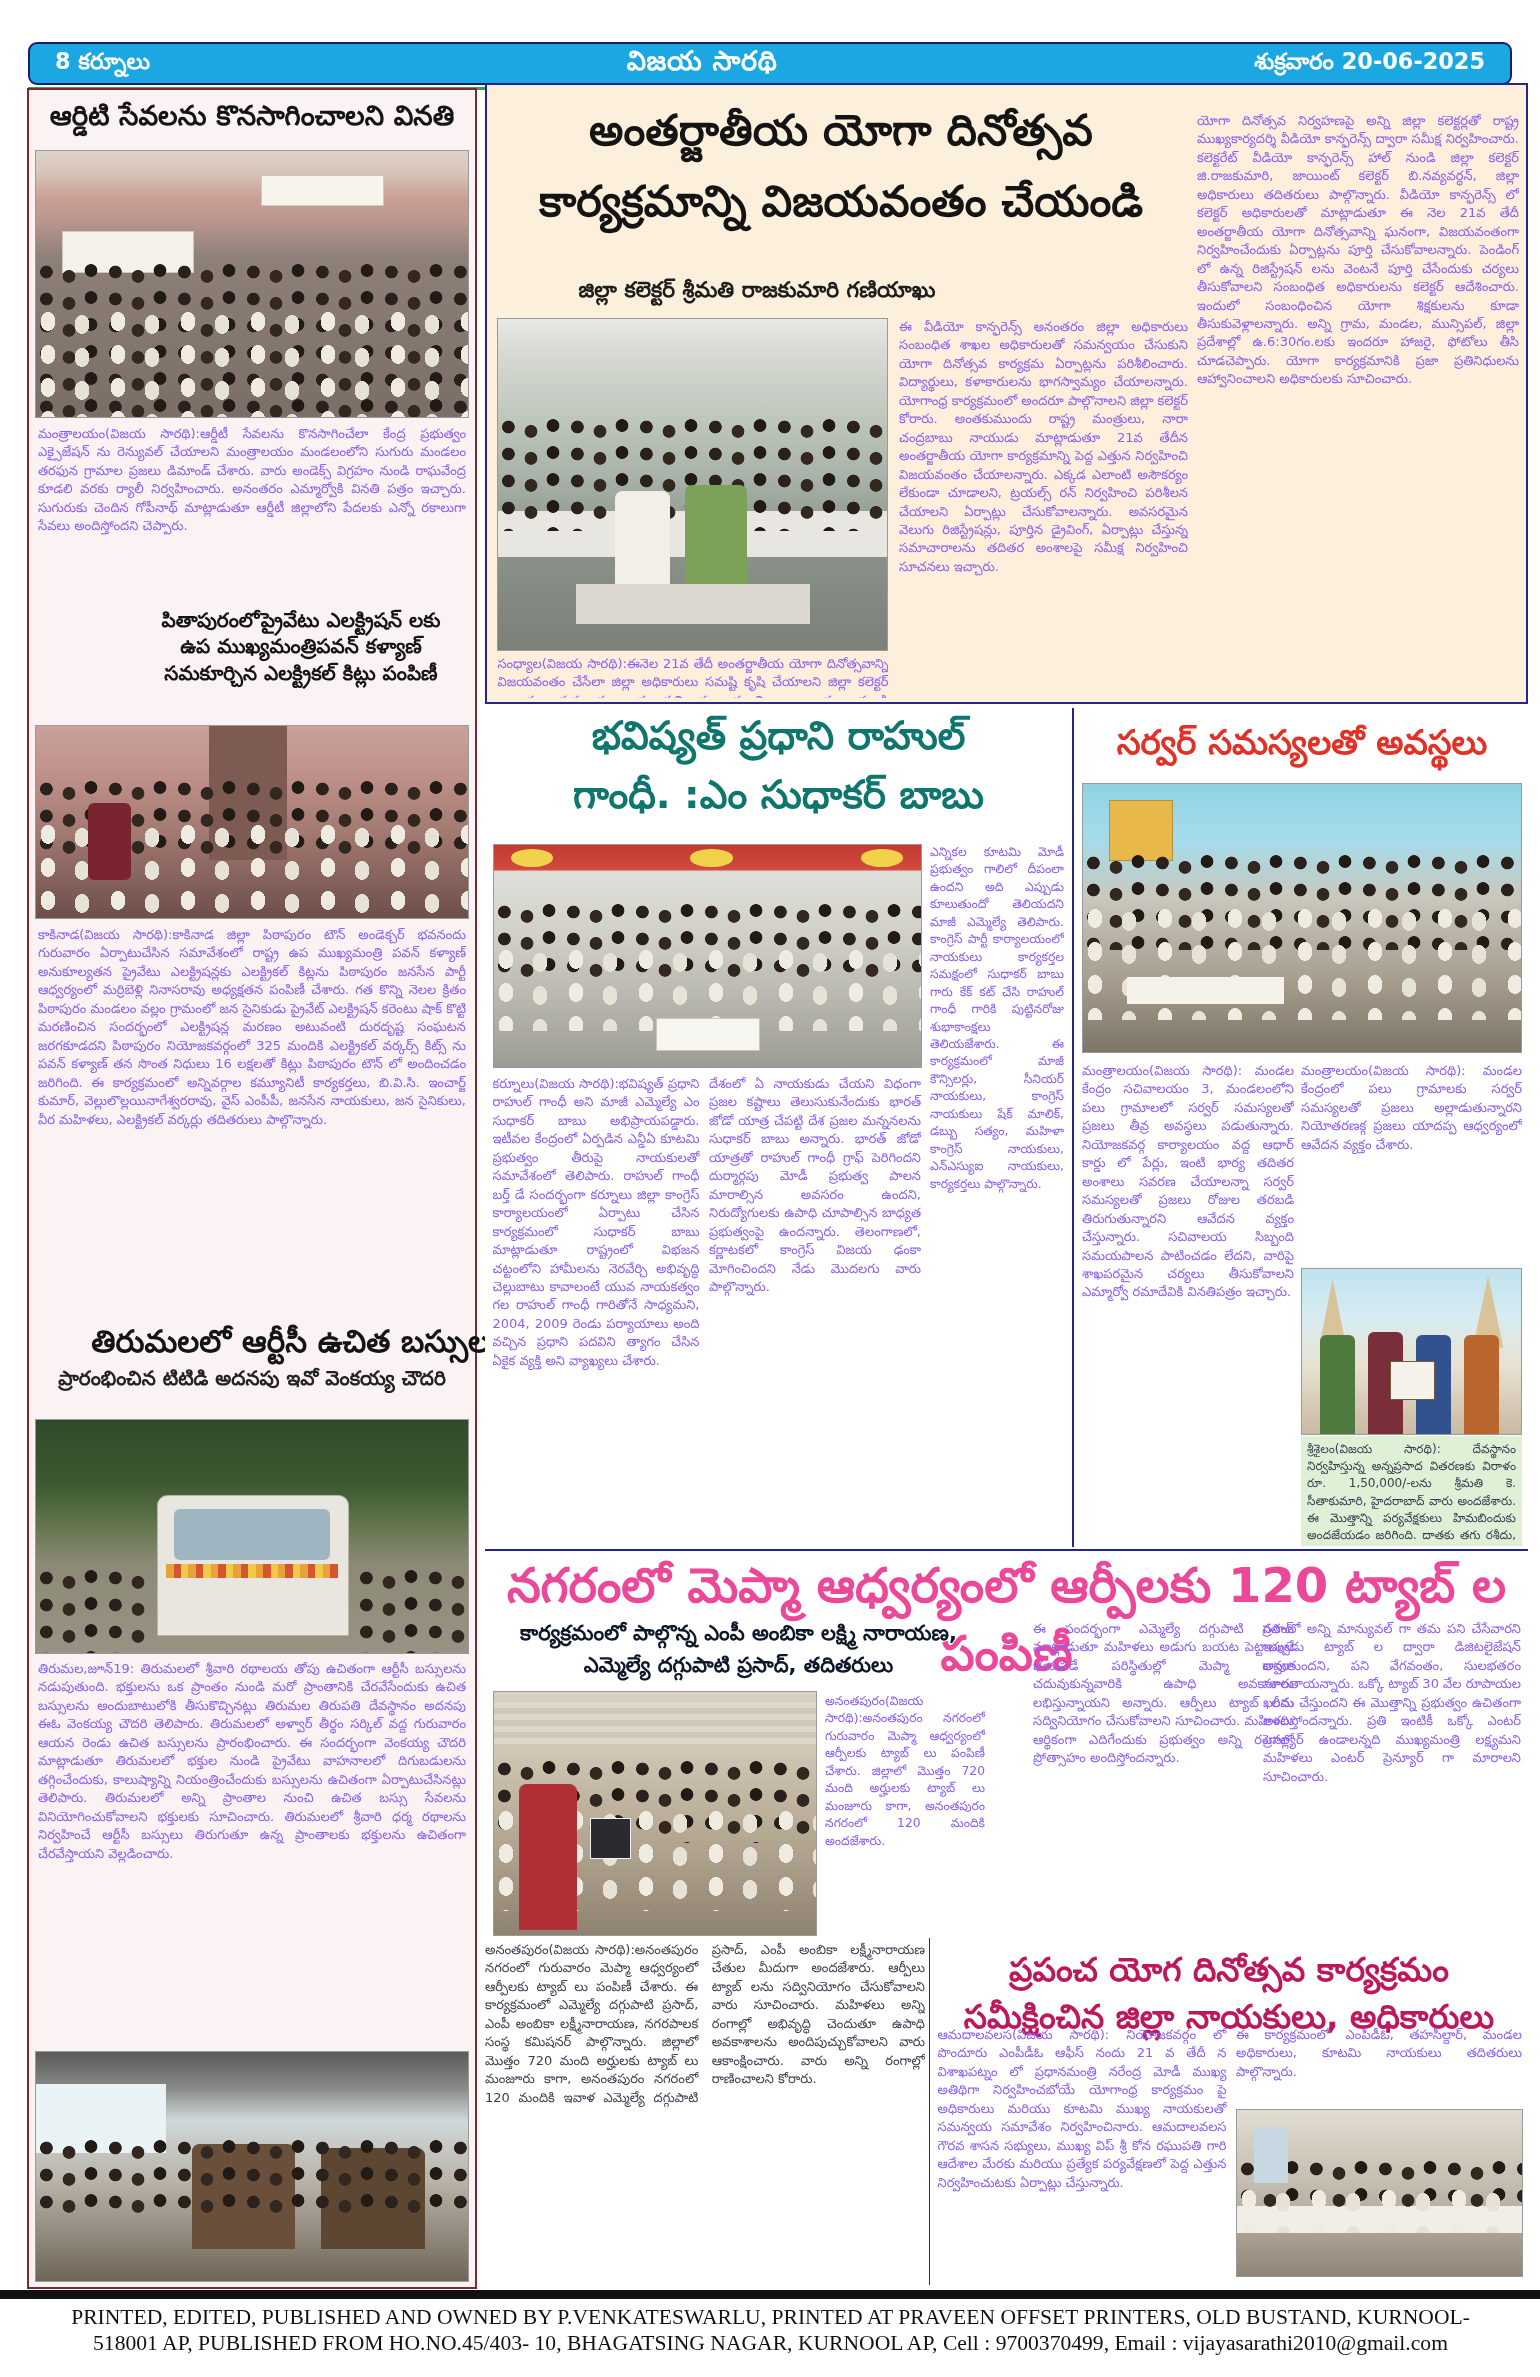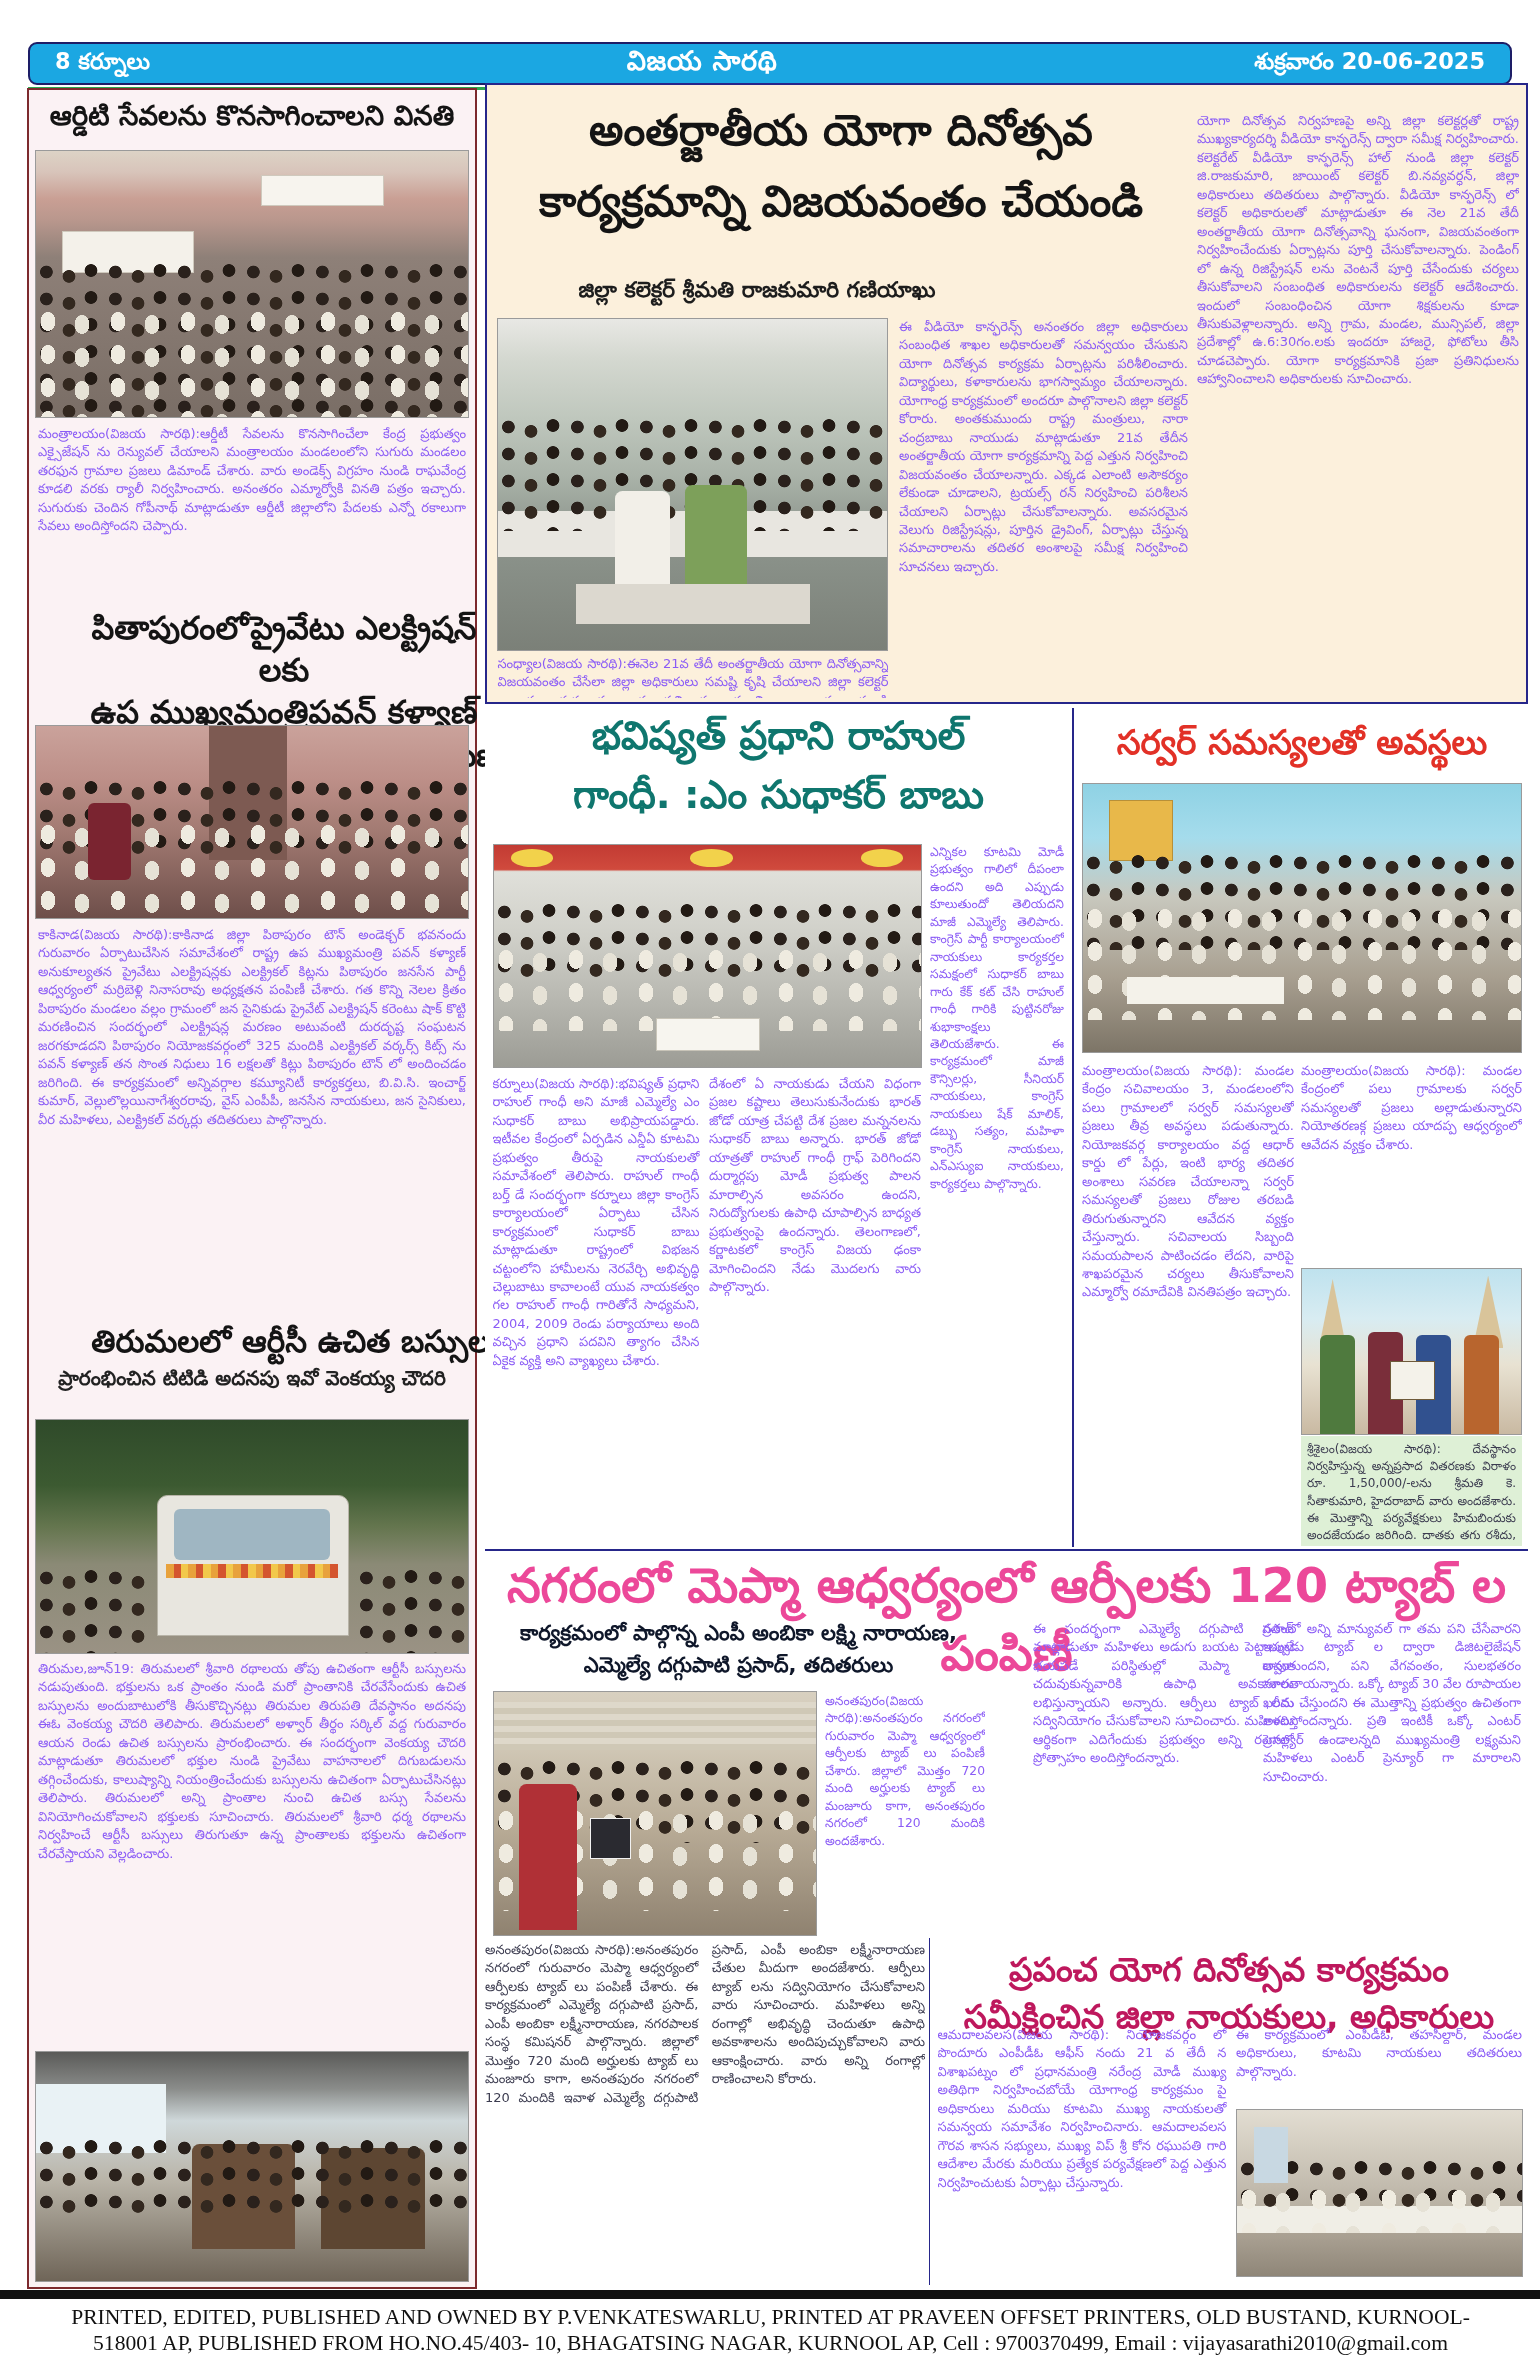--- a/index.html
+++ b/index.html
@@ -18,21 +18,21 @@
   .photo{position:absolute;overflow:hidden;border:0.7px solid #9a9a9a;box-sizing:border-box;}
   .ph-detail{position:absolute;}
   .heads{background-image:radial-gradient(circle at 10.4px 9px,#2a211c 6px,transparent 6.7px),radial-gradient(circle at 33px 13.4px,#33281f 6px,transparent 6.7px),radial-gradient(circle at 55px 7.5px,#221a14 6px,transparent 6.7px);background-size:69px 27px;}
   .shirts{background-image:radial-gradient(ellipse 10.4px 13.4px at 12px 16.4px,#efebe0 70%,transparent 71%),radial-gradient(ellipse 10.4px 13.4px at 46px 19.4px,#e6e2d6 70%,transparent 71%);background-size:70px 33px;}
 
   
   .left-col{position:absolute;left:27px;top:88px;width:450px;height:2201px;background:#fbf2f4;border:2.2px solid #7d2a2e;box-sizing:border-box;}
   .a1-headline{left:0;top:9px;width:100%;font-size:27.6px;}
   .a1-photo{left:6px;top:60px;width:434px;height:268px;background:linear-gradient(180deg,#ddd3c6 0%,#d8c4ba 8%,#c99f94 18%,#b9978d 26%,#8e8078 40%,#7a6e66 100%);}
   .a1-body{left:9px;top:335px;width:428px;height:177px;}
-  .a2-headline{left:0;top:517px;width:100%;font-size:32px;line-height:1.32;padding-left:32px;}
+  .a2-headline{left:17px;top:517px;width:100%;font-size:20px;line-height:1.32;padding-left:32px;}
   .a2-photo{left:6px;top:635px;width:434px;height:194px;background:linear-gradient(180deg,#caa29b 0%,#bd8f88 28%,#a27a72 55%,#6e4f4a 100%);}
   .a2-body{left:9px;top:836px;width:428px;height:388px;}
   .a3-headline{left:0;top:1233px;width:100%;font-size:31px;margin-left:44px;}
   .a3-sub{left:0;top:1276px;width:100%;font-size:20px;font-weight:bold;color:#222;text-align:center;position:absolute;}
   .a3-photo{left:6px;top:1329px;width:434px;height:235px;background:linear-gradient(180deg,#2f4a2a 0%,#3c5a31 28%,#65764f 46%,#8b8a76 62%,#9a9284 100%);}
   .a3-body{left:9px;top:1570px;width:428px;height:383px;}
   .a4-photo{left:6px;top:1961px;width:434px;height:231px;background:linear-gradient(180deg,#5a5a58 0%,#8a8c8a 16%,#cfd8da 30%,#b9b4a8 56%,#6f6558 100%);}
 
   
   .top-article{position:absolute;left:485px;top:83px;width:1043px;height:621px;background:#fcf0dc;border:2.2px solid #26268a;box-sizing:border-box;}

